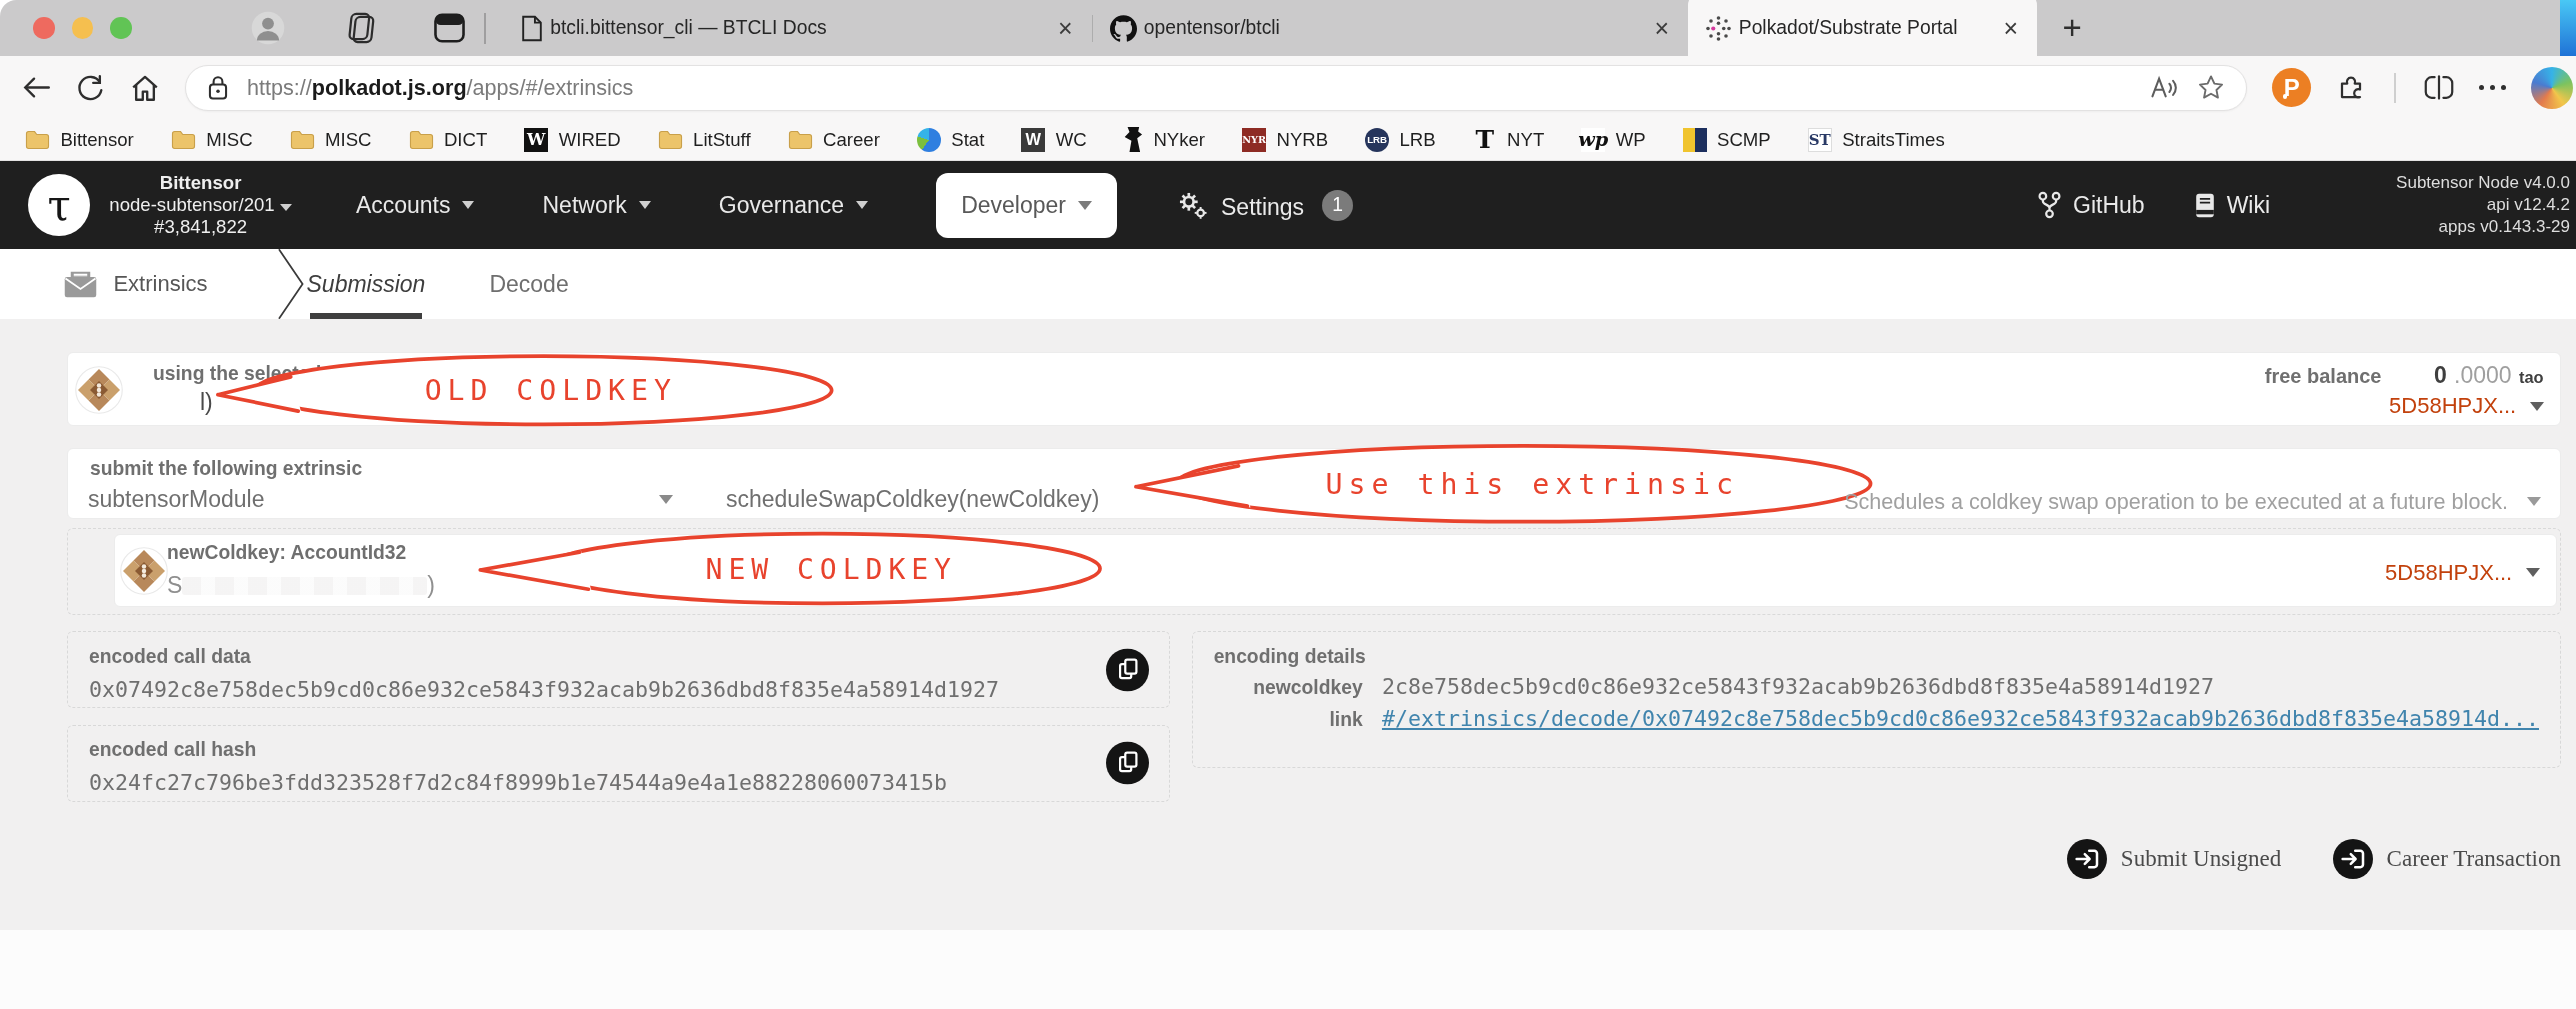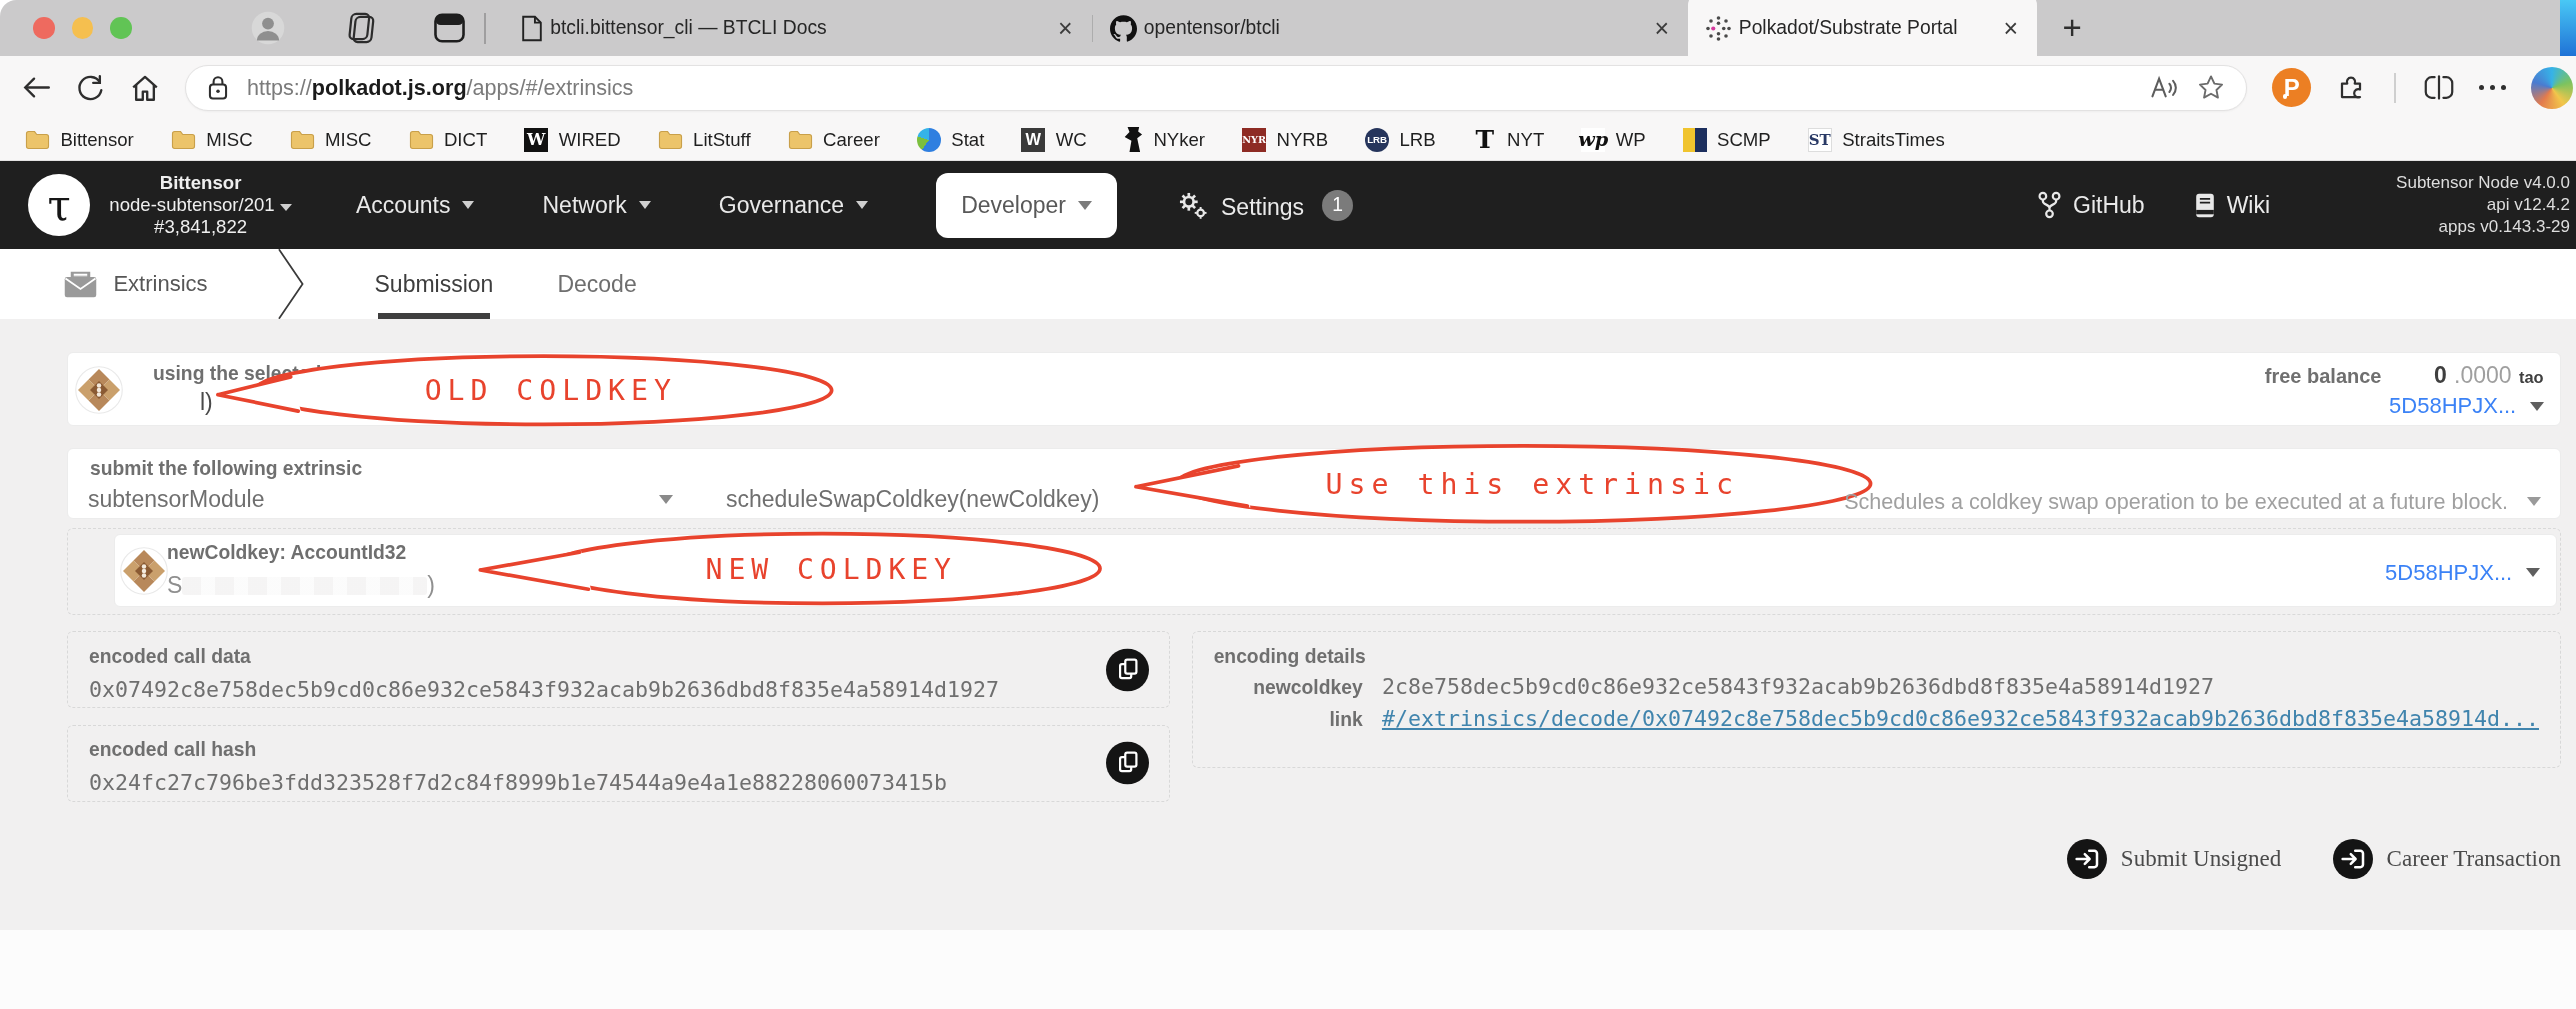--- a/index.html
+++ b/index.html
@@ -75,21 +75,21 @@
   .hspacer { flex:1; }
   .hlinks { display:flex; align-items:center; gap:49px; font-size:23px; }
   .hlink { display:flex; align-items:center; gap:11px; }
   .versions { text-align:right; font-size:17px; color:#dedede; line-height:1.28; margin:0 6px 0 126px; white-space:nowrap; }
 
   
   .subnav { height:70px; background:#fff; display:flex; align-items:center; position:relative; }
   .secttitle { display:flex; align-items:center; gap:16.4px; margin-left:64px; font-size:22px; color:#565656; }
   .chevsep { margin-left:68px; height:70px; }
   .stab { font-size:23px; color:#6e6e6e; position:relative; height:70px; display:flex; align-items:center; }
-  .stab.sub { margin-left:68px; color:#3e3e3e; }
+  .stab.sub { color:#3e3e3e;font-style:italic; }
   .stab.sub::after { content:""; position:absolute; left:3px; right:3px; bottom:0; height:6px; background:#3f3f3f; }
   .stab.dec { margin-left:64px; }
 
   
   .content { height:690px; padding:33px 15px 0 67px;
              background:linear-gradient(180deg,#f1f0f0 0,#f1f0f0 611px,#fcfcfc 611px); }
   .card { background:#fff; border:1.5px solid #ececec; border-radius:6px; position:relative; overflow:visible; }
   .cardA { height:74px; }
   .cardB { height:71px; margin-top:22px; }
   .identicon { position:absolute; }
@@ -101,21 +101,21 @@
   .cdn.dk { border-top-color:#5f5f5f; }
   .annot { position:absolute; pointer-events:none; }
   .annot text { font-family:"DejaVu Sans Mono", monospace; font-size:38px; letter-spacing:8px; fill:#e8432d; }
 
   .balline { position:absolute; top:9px; right:16.4px; display:flex; align-items:baseline; gap:7.4px; }
   .balline .fb { font-size:20px; font-weight:bold; color:#6f6f6f; margin-right:45px; }
   .balline .bi { font-size:23px; color:#3f3f3f; font-weight:bold; }
   .balline .bf { font-size:23px; color:#9f9f9f; }
   .balline .bu { font-size:16.4px; color:#3f3f3f; font-weight:bold; }
   .addrline { position:absolute; top:40px; right:16.4px; display:flex; align-items:center; gap:13.4px;
-              font-size:22px; color:#3b82f6; }
+              font-size:22px; color:#c2410c; }
 
   .paramwrap { margin-top:9px; border:1.5px dashed #d9d9d9; border-radius:6px; padding:4.5px 3px 7.4px 46px; }
   .cardP { height:73px; }
   .smudge { display:inline-block; width:245px; height:18px; border-radius:3px; vertical-align:middle;
             background:repeating-linear-gradient(90deg,#f4f3f3 0 19.3px,#fbfbfb 19.3px 33px); opacity:.9; }
 
   .encrow { display:flex; gap:22px; margin-top:16.4px; align-items:flex-start; }
   .enccol { width:1237px; display:flex; flex-direction:column; gap:16.4px; }
   .encbox { border:1.5px dashed #d8d8d8; border-radius:6px; padding:13.4px 21px; position:relative; }
   .encbox.h104 { height:77px; }

